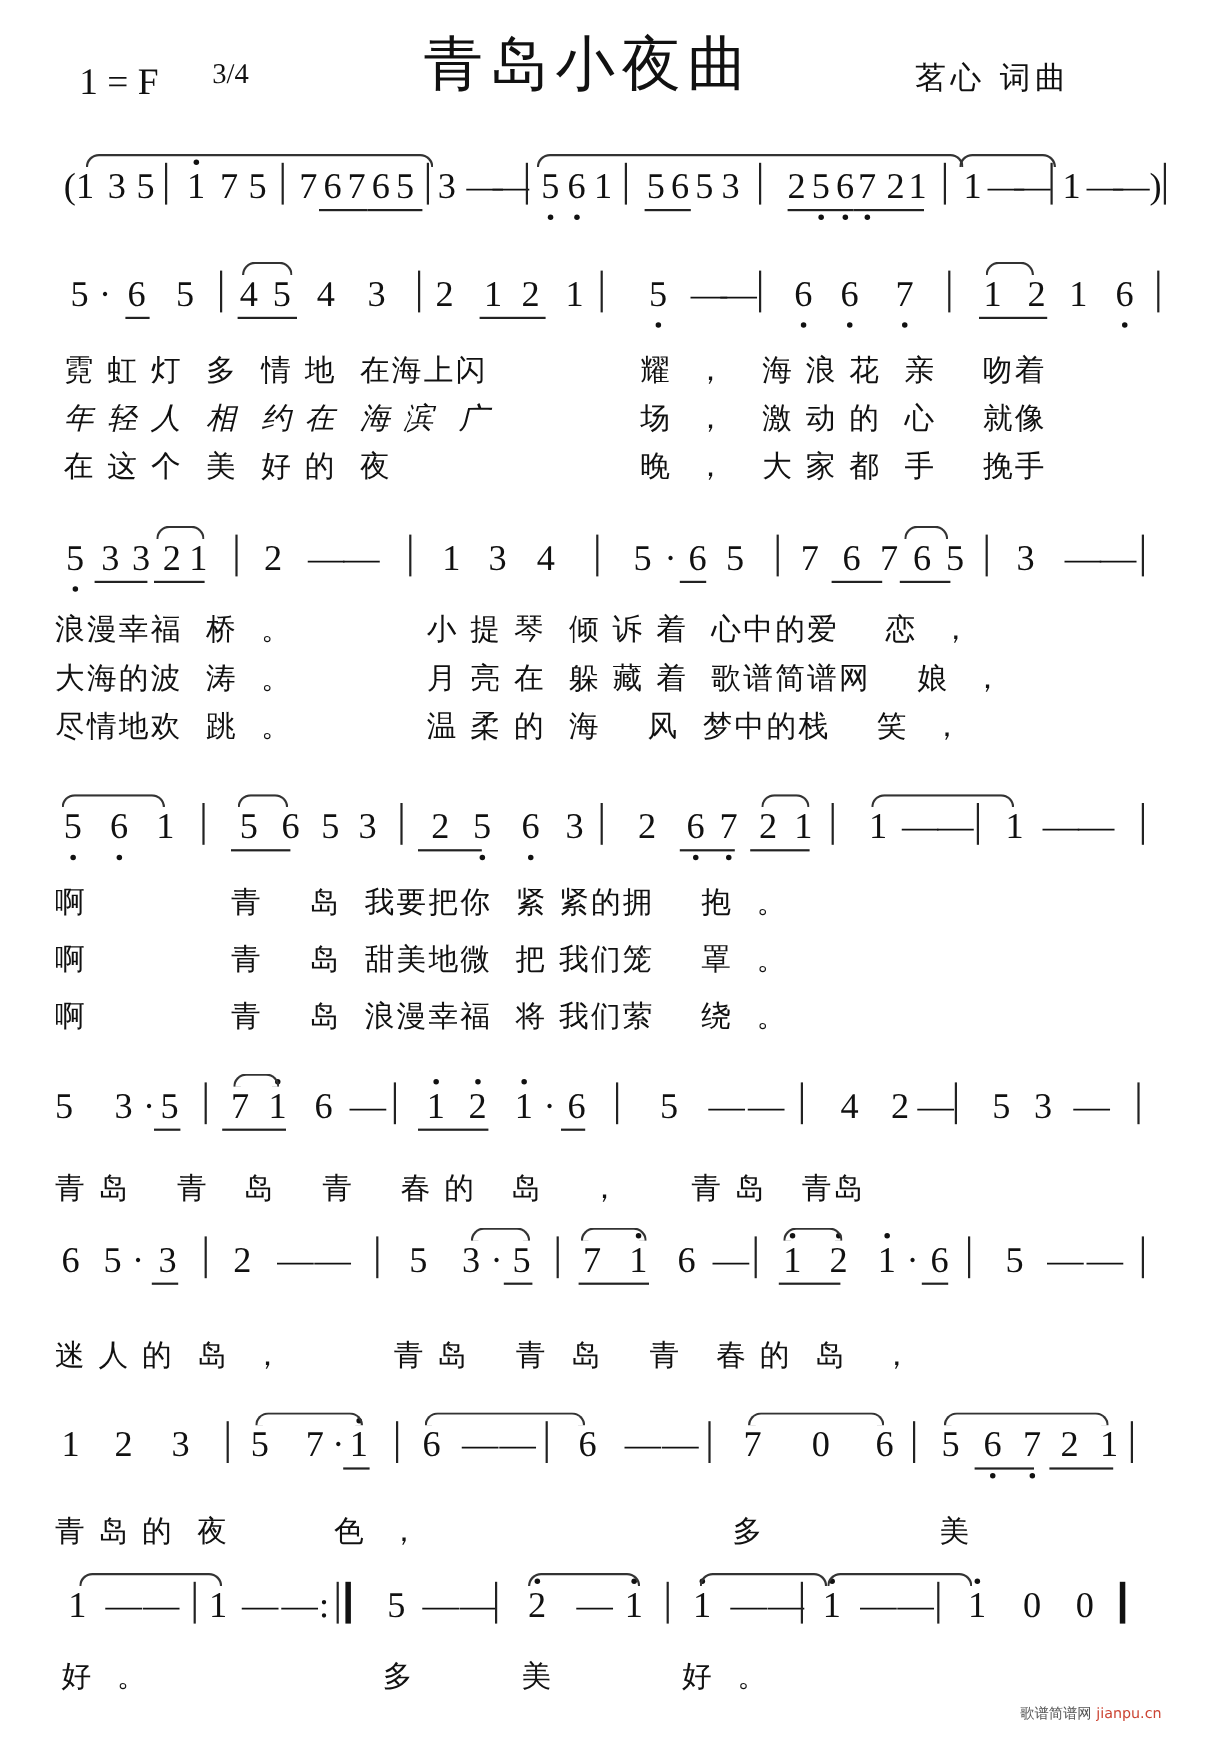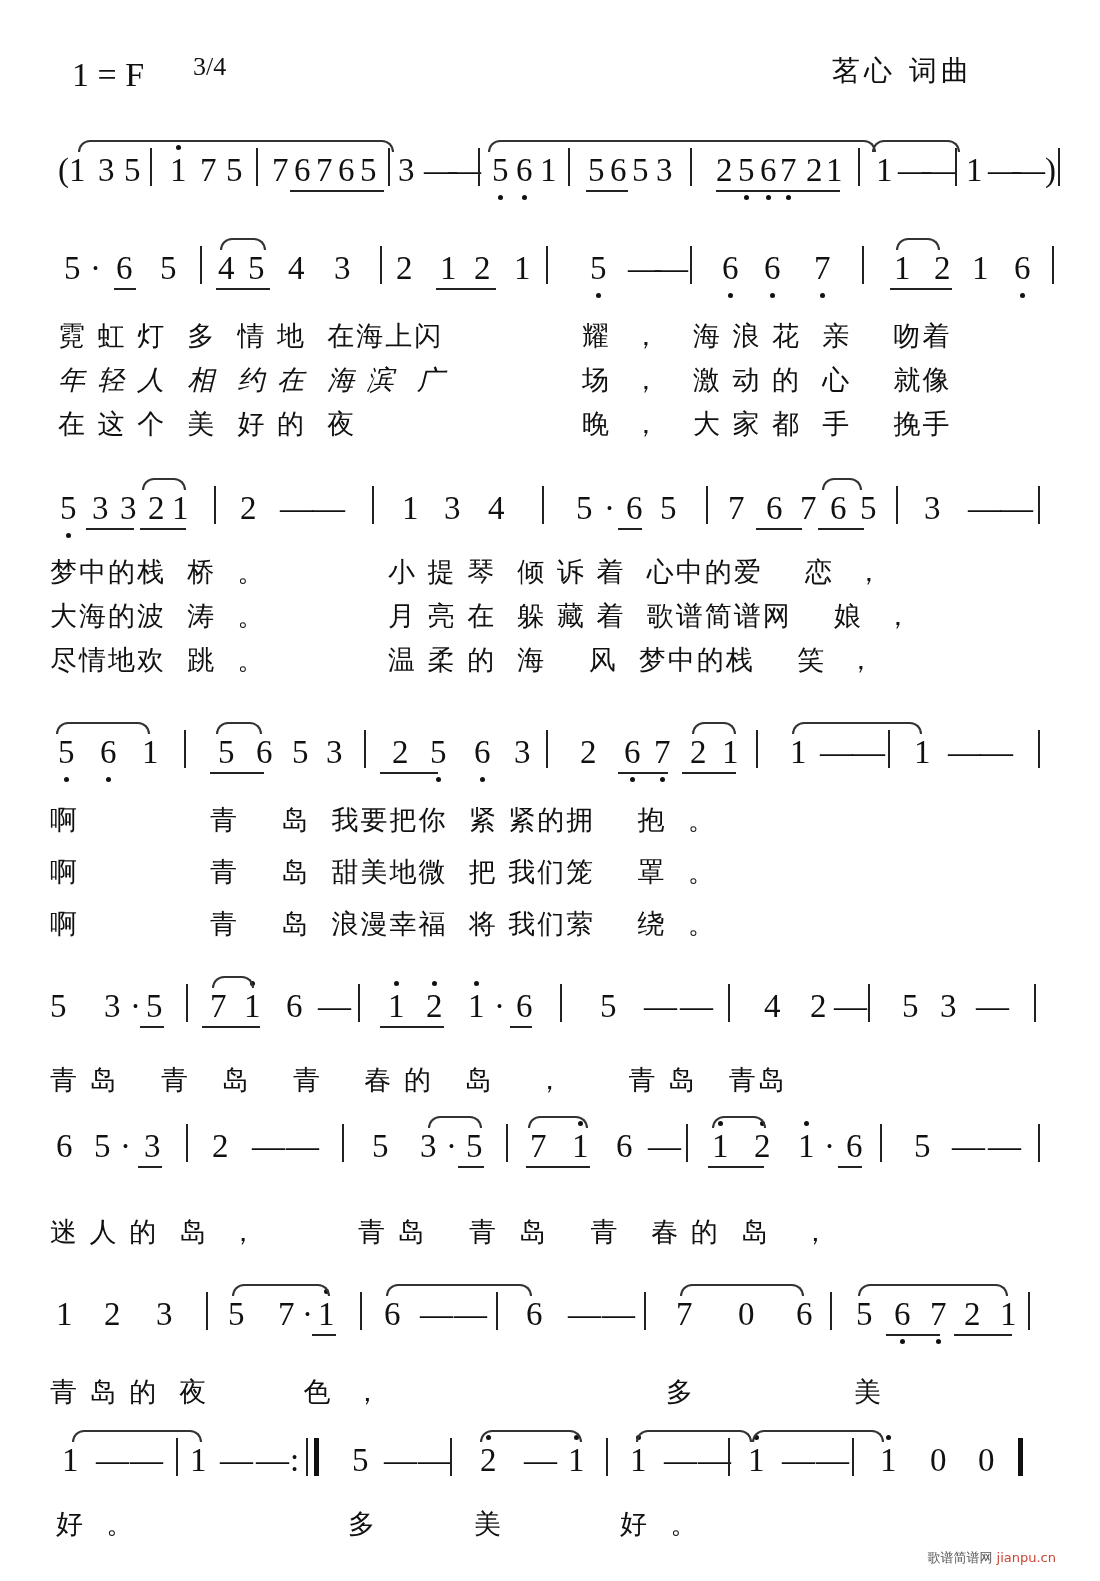--- a/index.html
+++ b/index.html
@@ -25,20 +25,21 @@
   .lyric { position: absolute; font-family: "DejaVu Serif", serif; font-size: 27px; letter-spacing: 2px; white-space: pre; }
   .watermark { position: absolute; right: 44px; bottom: 14px; font-size: 13px; color: #555; font-family: "DejaVu Sans", sans-serif; }
   .watermark .site { color: #c43; }
 </style>
 </head>
 <body>
 
 <div class="header">
   <span class="key">1 = F</span>
   <span class="time">3/4</span>
+  <span class="title">青岛小夜曲</span>
   <span class="composer">茗心 词曲</span>
 </div>
 
 <div id="score">
     <div class="row" style="top: 140px;">
       <div class="notes">
         <span class="tok" style="left: 58px;">(1</span>
         <span class="tok" style="left: 98px;">3</span>
         <span class="tok" style="left: 124px;">5</span>
         <span class="bar" style="left: 150px;"></span>
@@ -166,21 +167,21 @@
         <span class="tok" style="left: 1000px;">—</span>
         <span class="bar" style="left: 1038px;"></span>
         <span class="uline" style="left: 86px; width: 48px;"></span>
         <span class="uline" style="left: 140px; width: 46px;"></span>
         <span class="uline" style="left: 618px; width: 24px;"></span>
         <span class="uline" style="left: 756px; width: 46px;"></span>
         <span class="uline" style="left: 818px; width: 46px;"></span>
         <span class="slur" style="left: 142px; width: 40px;"></span>
         <span class="slur" style="left: 822px; width: 36px;"></span>
       </div>
-      <span class="lyric" style="left: 50px; top: 76px;">梦中的栈  桥  。</span>
+      <span class="lyric" style="left: 50px; top: 76px;">浪漫幸福  桥  。</span>
       <span class="lyric" style="left: 388px; top: 76px;">小 提 琴  倾 诉 着  心中的爱    恋  ，</span>
       <span class="lyric" style="left: 50px; top: 120px;">大海的波  涛  。</span>
       <span class="lyric" style="left: 388px; top: 120px;">月 亮 在  躲 藏 着  歌谱简谱网    娘  ，</span>
       <span class="lyric" style="left: 50px; top: 164px;">尽情地欢  跳  。</span>
       <span class="lyric" style="left: 388px; top: 164px;">温 柔 的  海    风  梦中的栈    笑  ，</span>
     </div>
     <div class="row" style="top: 722px;">
       <div class="notes">
         <span class="tok dot-below" style="left: 58px;">5</span>
         <span class="tok dot-below" style="left: 100px;">6</span>

